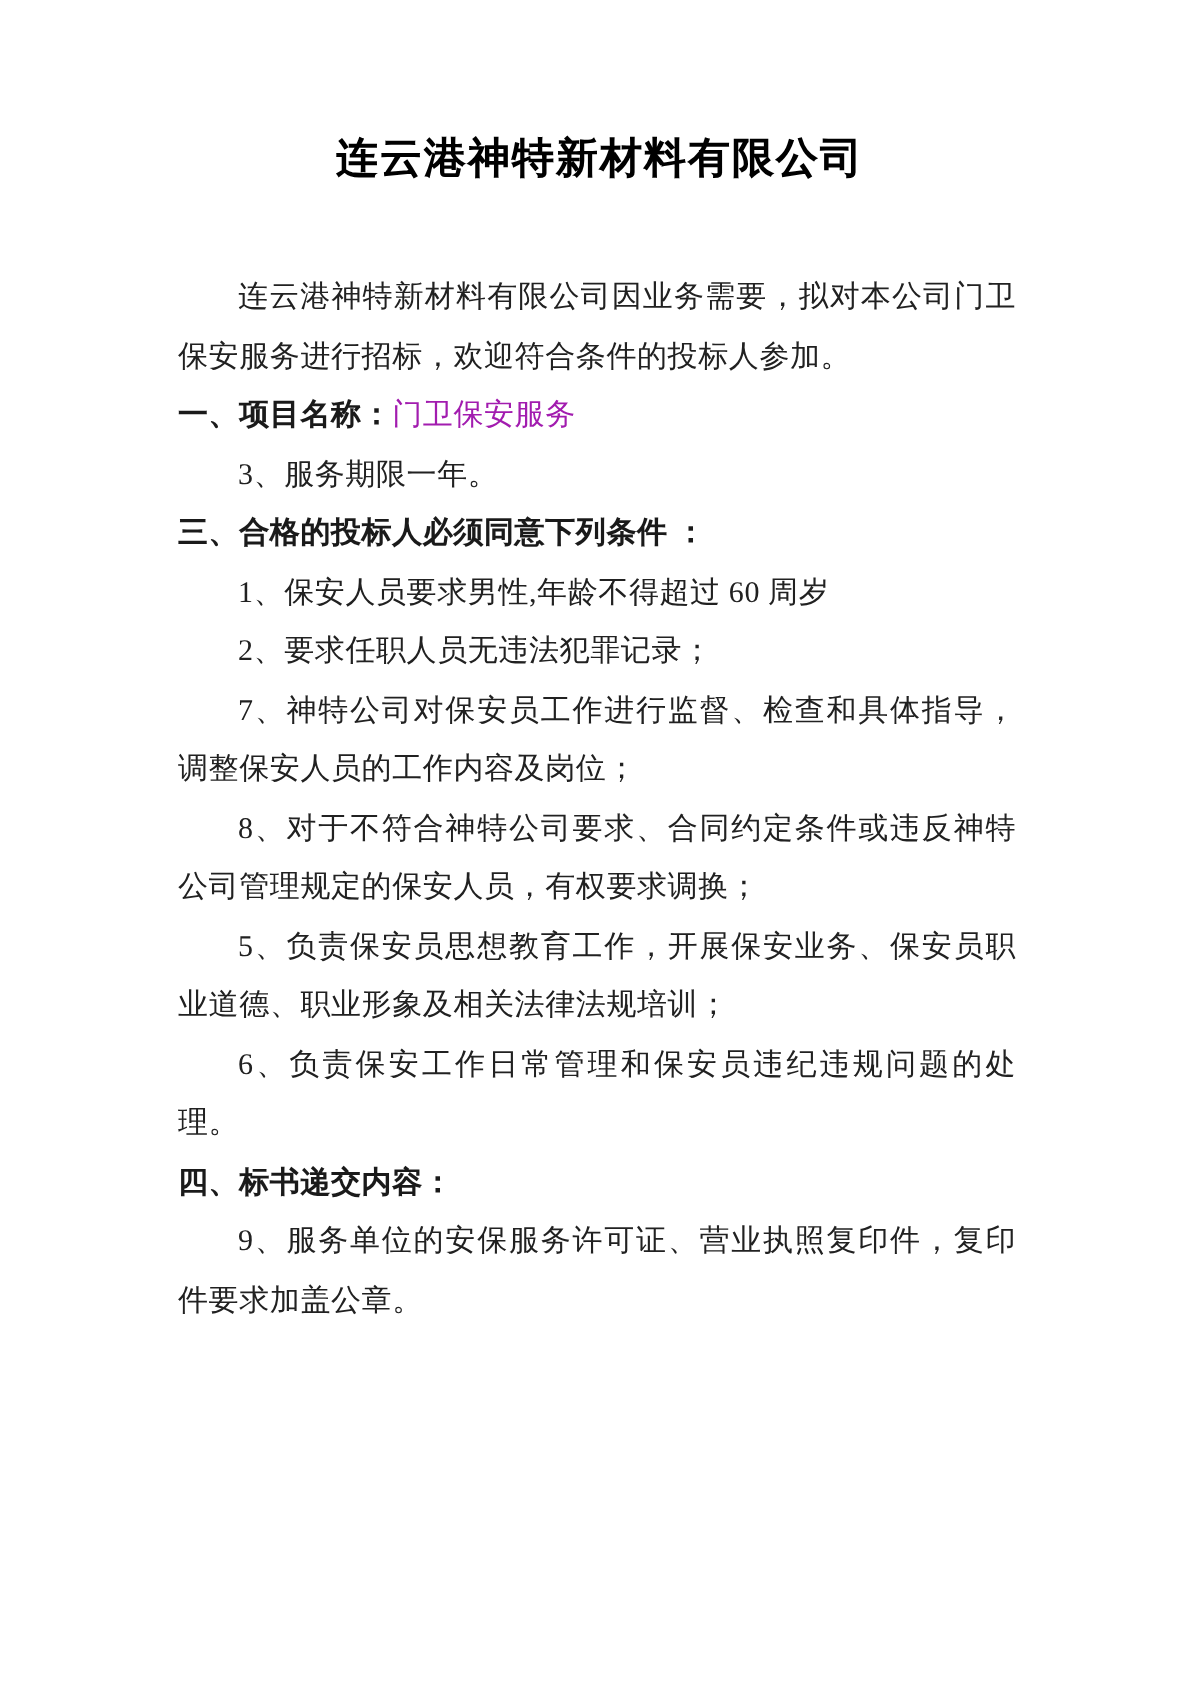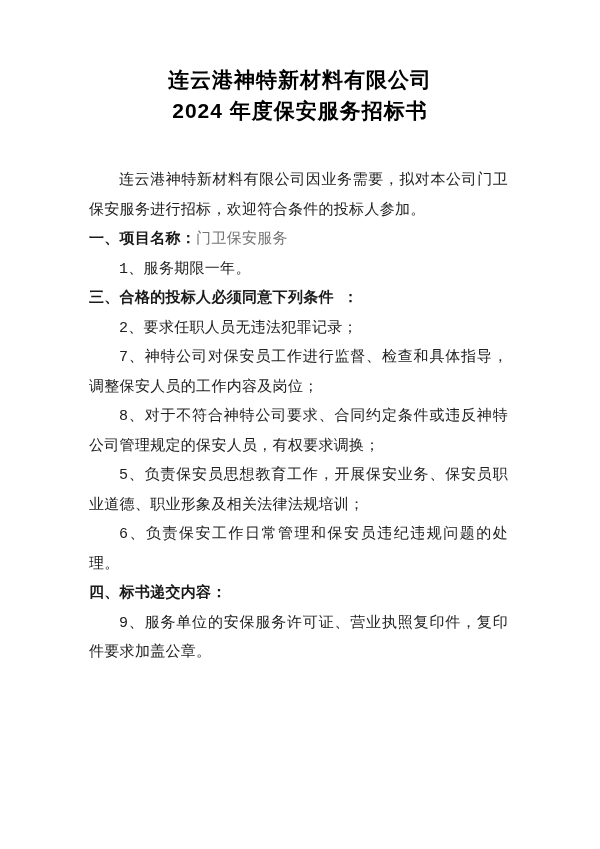--- a/index.html
+++ b/index.html
@@ -36,54 +36,53 @@
     margin: 40px 92px 0 89px;
     font-size: 15px;
     line-height: 29.5px;
     text-align: justify;
     text-justify: inter-ideograph;
     letter-spacing: 0.3px;
   }
   .content p {
     margin: 0;
     padding: 0;
-    font-family: Liberation Mono, monospace;
   }
   .para-indent {
     text-indent: 2em;
   }
   .section-heading {
     text-indent: 0;
     font-weight: bold;
     color: #1a1a1a;
   }
   .section-heading .normal-part {
     font-weight: normal;
-    color: #737373;
+    color: #a21caf;
   }
 </style>
 </head>
 <body>
 
 <div class="page">
 
   <div class="title-block">
     <p class="title-line">连云港神特新材料有限公司</p>
-    <p class="title-line">2024 年度保安服务招标书</p>
   </div>
 
   <div class="content">
 
     <p class="para-indent">连云港神特新材料有限公司因业务需要，拟对本公司门卫保安服务进行招标，欢迎符合条件的投标人参加。</p>
 
     <p class="section-heading"><span>一、项目名称：</span><span class="normal-part">门卫保安服务</span></p>
 
-    <p class="para-indent">1、服务期限一年。</p>
+    <p class="para-indent">3、服务期限一年。</p>
 
     <p class="section-heading">三、合格的投标人必须同意下列条件 ：</p>
+    <p class="para-indent">1、保安人员要求男性,年龄不得超过 60 周岁</p>
     <p class="para-indent">2、要求任职人员无违法犯罪记录；</p>
     <p class="para-indent">7、神特公司对保安员工作进行监督、检查和具体指导，调整保安人员的工作内容及岗位；</p>
     <p class="para-indent">8、对于不符合神特公司要求、合同约定条件或违反神特公司管理规定的保安人员，有权要求调换；</p>
     <p class="para-indent">5、负责保安员思想教育工作，开展保安业务、保安员职业道德、职业形象及相关法律法规培训；</p>
     <p class="para-indent">6、负责保安工作日常管理和保安员违纪违规问题的处理。</p>
 
     <p class="section-heading">四、标书递交内容：</p>
     <p class="para-indent">9、服务单位的安保服务许可证、营业执照复印件，复印件要求加盖公章。</p>
 
   </div>

